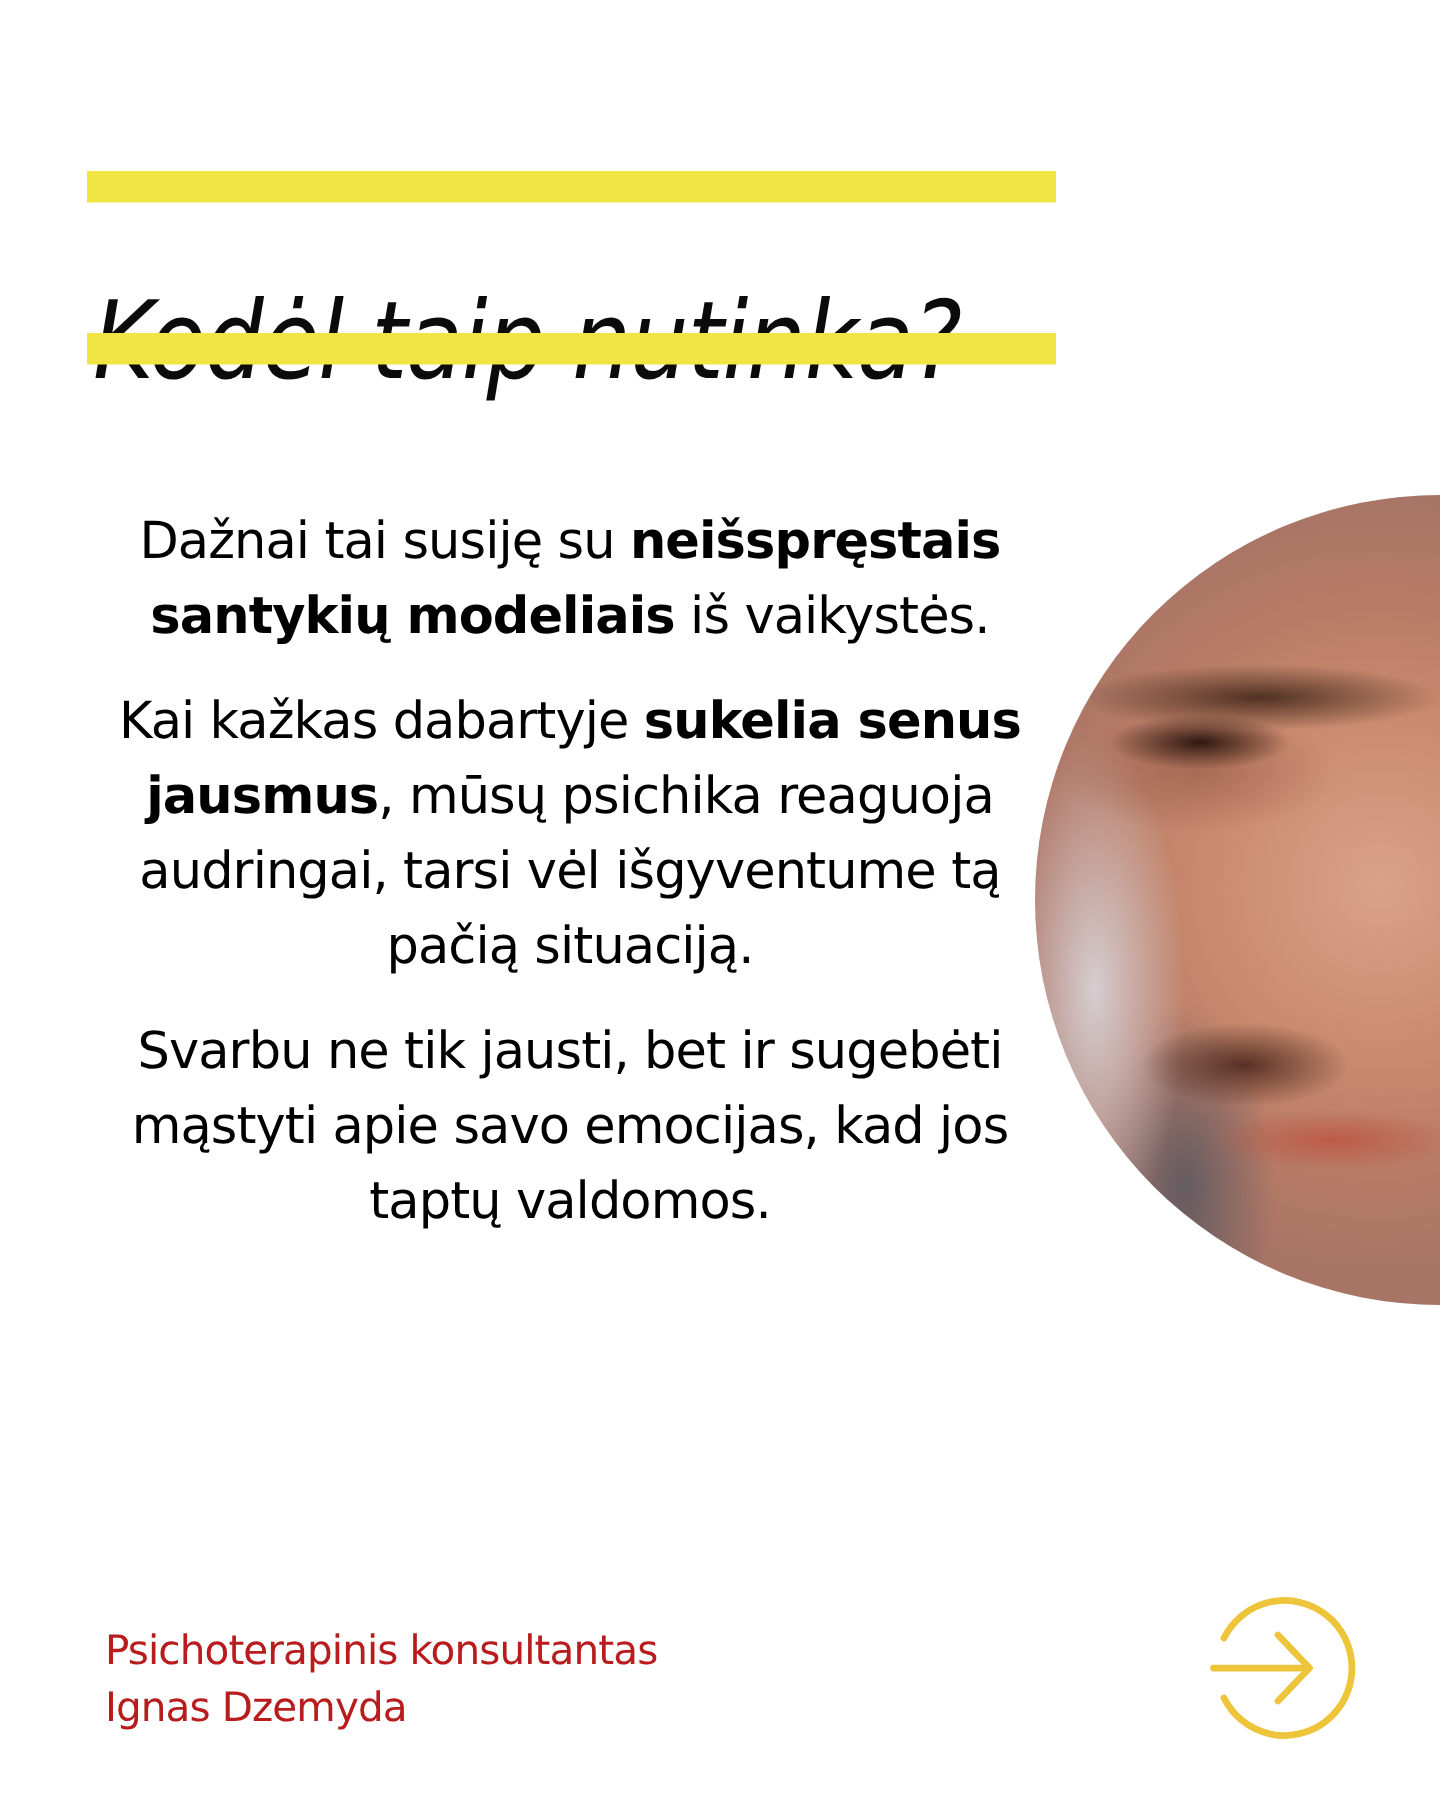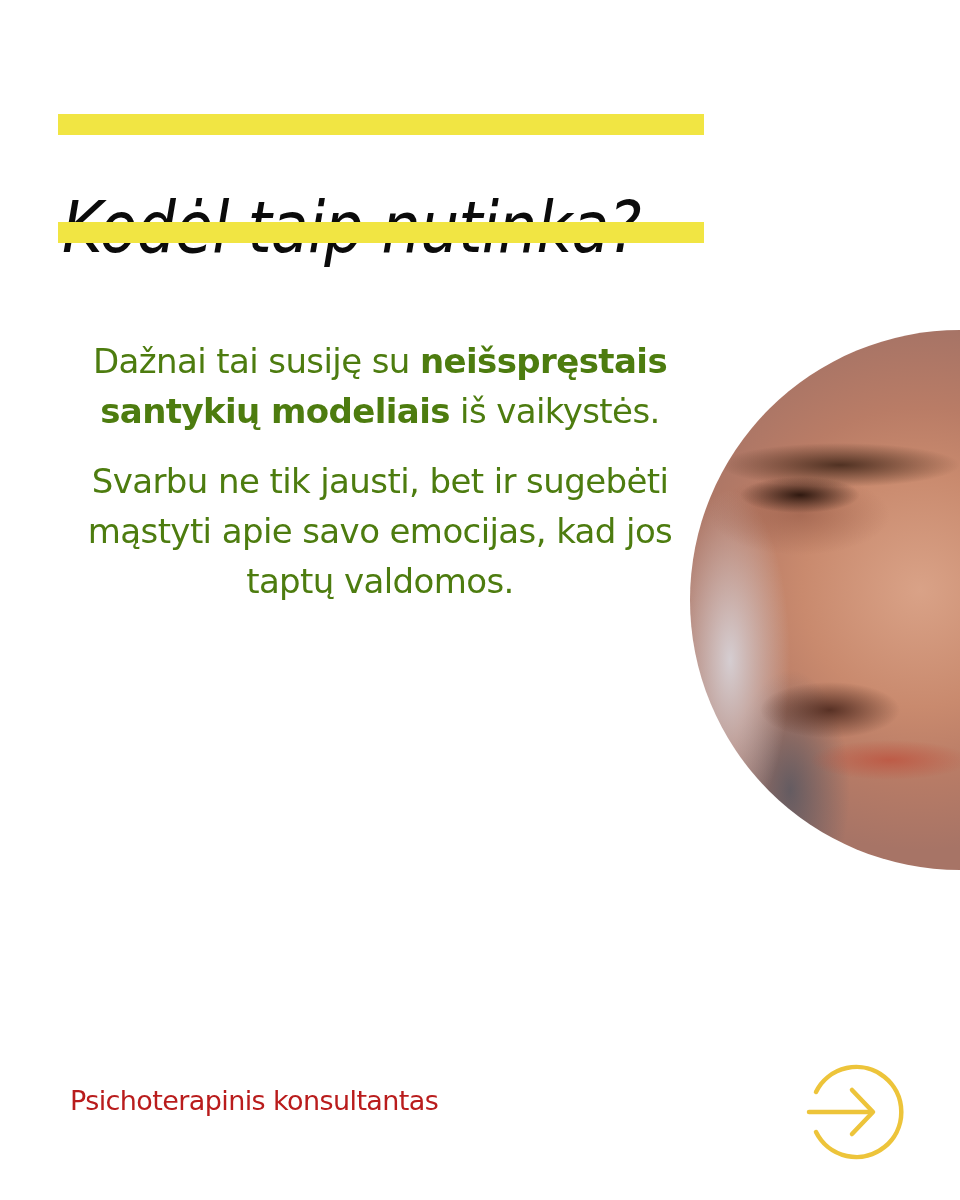--- a/index.html
+++ b/index.html
@@ -48,21 +48,21 @@
       transform-origin: left center;
     }
     .body-text {
       position: absolute;
       left: 70px;
       top: 336px;
       width: 620px;
       text-align: center;
       font-size: 34px;
       line-height: 50px;
-      color: #4d7c0f;
+      color: #000000;
       font-family: "DejaVu Sans", "Liberation Sans", sans-serif;
     }
     .body-text p {
       margin: 0 0 20px 0;
       letter-spacing: -0.6px;
     }
     .body-text b {
       font-weight: bold;
     }
     .portrait {
@@ -108,27 +108,29 @@
 <body>
 
 <div class="title-block">
   <div class="bar top" style="background: rgb(241, 229, 67);"></div>
   <h1 class="title">Kodėl taip nutinka?</h1>
   <div class="bar bottom" style="background: rgb(241, 229, 67);"></div>
 </div>
 
 <div class="body-text">
   <p><span>Dažnai tai susiję su </span><b>neišspręstais santykių modeliais</b><span> iš vaikystės.</span></p>
+  <p><span>Kai kažkas dabartyje </span><b>sukelia senus jausmus</b><span>, mūsų psichika reaguoja audringai, tarsi vėl išgyventume tą pačią situaciją.</span></p>
   <p><span>Svarbu ne tik jausti, bet ir sugebėti mąstyti apie savo emocijas, kad jos taptų valdomos.</span></p>
 </div>
 
 <div class="portrait" role="img" aria-label="close-up of a frowning man's face, cropped in a circle"></div>
 
 <div class="footer">
   <div>Psichoterapinis konsultantas</div>
+  <div>Ignas Dzemyda</div>
 </div>
 
 <div class="next-button">
   <span>
     <svg width="100" height="100" viewBox="0 0 100 100">
       <path d="M 10 30 A 45 45 0 1 1 10 70" fill="none" stroke="#EDC43A" stroke-width="4.5" stroke-linecap="round"></path>
       <line x1="3" y1="50" x2="66" y2="50" stroke="#EDC43A" stroke-width="4.5" stroke-linecap="round"></line>
       <polyline points="46,28 67,50 46,72" fill="none" stroke="#EDC43A" stroke-width="4.5" stroke-linecap="round" stroke-linejoin="round"></polyline>
     </svg>
   </span>

